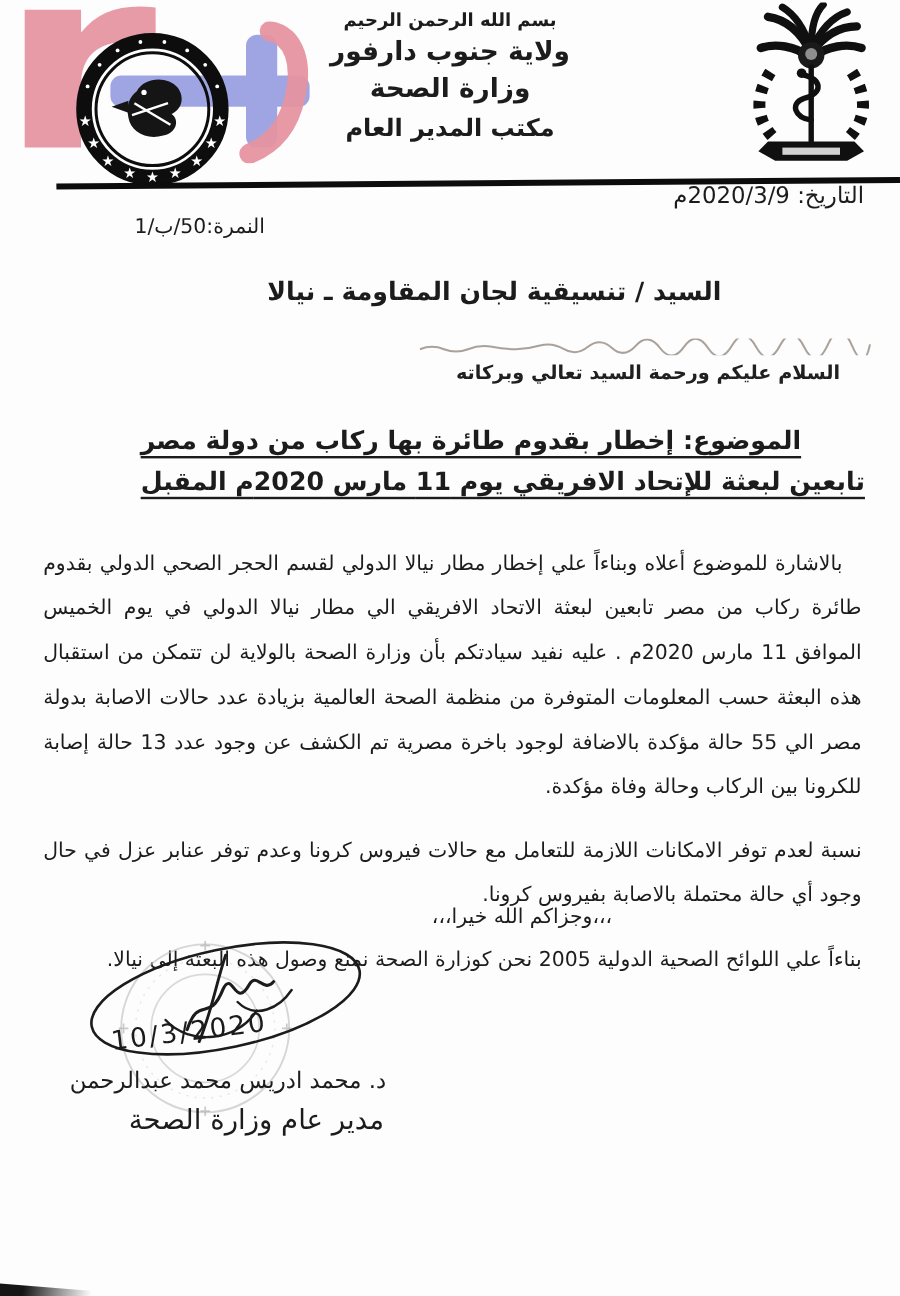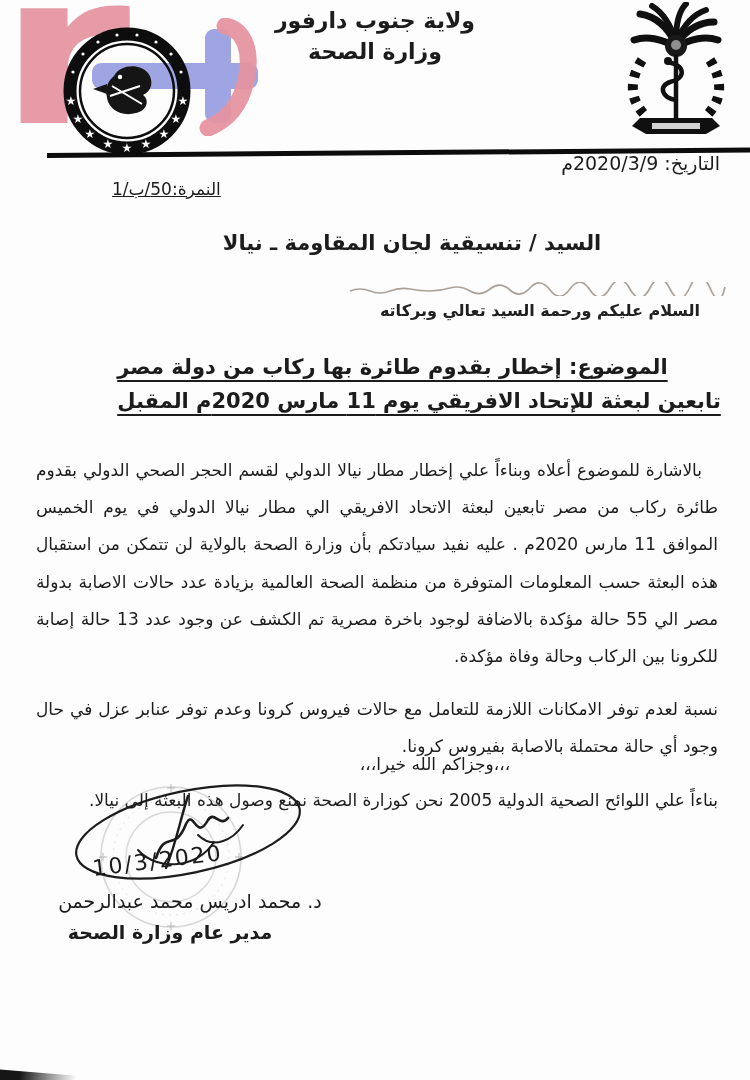--- a/index.html
+++ b/index.html
@@ -27,21 +27,21 @@
   .emblem-right{position:absolute;left:606px;top:2px;}
   
   .thick-rule{position:absolute;left:47px;top:153px;width:703px;height:5px;
     background:#0c0c0c;transform:rotate(-0.45deg);transform-origin:left center;}
   .squiggle{position:absolute;left:345px;top:282px;}
   .corner-artifact{position:absolute;left:0;bottom:0;width:80px;height:13px;
     background:linear-gradient(100deg,#161616 25%,#8f8f8f 60%,rgba(255,255,255,0) 95%);
     clip-path:polygon(0 20%,100% 70%,100% 100%,0 100%);}
   
   .date-line{position:absolute;top:152px;right:30px;font-size:19px;direction:rtl;}
-  .ref-line{position:absolute;top:179px;left:112px;font-size:17px;direction:rtl;text-decoration:underline;}
+  .ref-line{position:absolute;top:179px;left:112px;font-size:17px;direction:rtl;}
   
   .addressee{position:absolute;top:231px;left:412px;transform:translateX(-50%);
     white-space:nowrap;font-size:21px;font-weight:bold;direction:rtl;}
   .greeting{position:absolute;top:301px;left:540px;transform:translateX(-50%);
     white-space:nowrap;font-size:16px;font-weight:600;direction:rtl;color:#202020;}
   .subject{position:absolute;top:350px;left:419px;transform:translateX(-50%);
     text-align:left;direction:rtl;font-weight:bold;font-size:21px;line-height:34px;
     white-space:nowrap;}
   .subject div{text-decoration:underline;text-decoration-thickness:2px;text-underline-offset:6px;}
   .body-text{position:absolute;top:436px;right:16px;width:714px;direction:rtl;
@@ -50,22 +50,22 @@
   .body-text p.first{text-indent:16px;}
   .closing{position:absolute;top:754px;left:435px;transform:translateX(-50%);
     white-space:nowrap;font-size:17px;direction:rtl;}
   
   .stamp{position:absolute;left:95px;top:782px;}
   .sig-strokes{position:absolute;left:38px;top:780px;}
   .sig-date{position:absolute;left:92px;top:845px;width:180px;direction:ltr;
     font-size:22px;letter-spacing:2px;color:#1a1a1a;transform:rotate(-7deg);}
   .sig-name{position:absolute;left:30px;top:890px;width:320px;text-align:center;
     font-size:19px;font-weight:normal;direction:rtl;}
-  .sig-title{position:absolute;left:20px;top:921px;width:300px;text-align:center;
-    font-size:19px;font-weight:bold;direction:rtl;}
+  .sig-title{position:absolute;left:20px;top:921px;width:300px;
+    font-size:23px;font-weight:normal;direction:rtl;}
 </style>
 </head>
 <body>
 
 <div class="page">
 
   <div class="wm-r" dir="ltr">r</div>
 
   <svg class="wm-blue" width="175" height="105" viewBox="0 0 175 105">
     <rect x="2" y="38" width="166" height="26" rx="9" fill="#7b84da"></rect>
@@ -123,22 +123,24 @@
     <line x1="70" y1="52" x2="70" y2="118" stroke="#101010" stroke-width="4.5"></line>
     <path d="M62,60 C80,64 80,76 64,80 C52,84 56,96 70,98" stroke="#101010" stroke-width="4.5" fill="none" stroke-linecap="round"></path>
     <circle cx="62" cy="59" r="4" fill="#101010"></circle>
     <path d="M36,58 C22,80 24,100 42,116" stroke="#101010" stroke-width="10" fill="none" stroke-dasharray="6 7"></path>
     <path d="M104,58 C118,80 116,100 98,116" stroke="#101010" stroke-width="10" fill="none" stroke-dasharray="6 7"></path>
     <polygon points="34,116 106,116 114,124 100,132 40,132 26,124" fill="#101010"></polygon>
     <rect x="46" y="121" width="48" height="6" fill="#f5f5f5" opacity="0.85"></rect>
   </svg>
 
   <div class="hdr-center">
+    <div class="basmala">بسم الله الرحمن الرحيم</div>
     <div class="hdr-line1">ولاية جنوب دارفور</div>
     <div class="hdr-line2">وزارة الصحة</div>
+    <div class="hdr-line3">مكتب المدير العام</div>
   </div>
 
   <div class="thick-rule"></div>
 
   <div class="date-line ar">التاريخ: 2020/3/9م</div>
   <div class="ref-line ar">النمرة:50/ب/1</div>
 
   <div class="addressee">السيد / تنسيقية لجان المقاومة ـ نيالا</div>
 
   <svg class="squiggle" width="400" height="14" viewBox="0 0 400 14">

